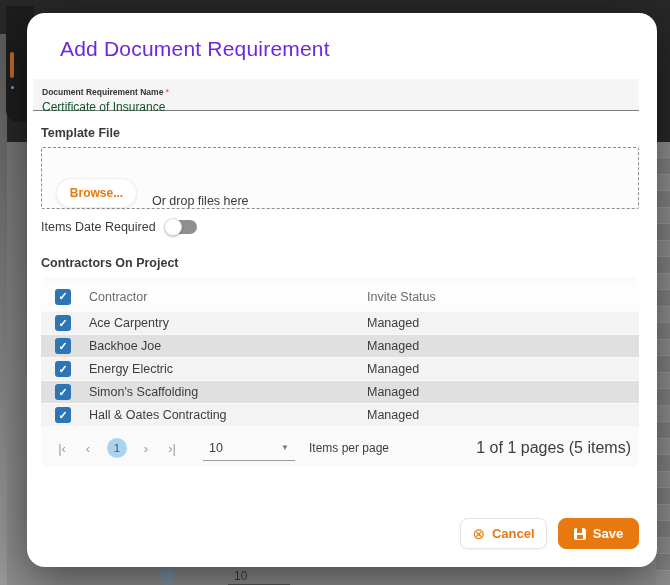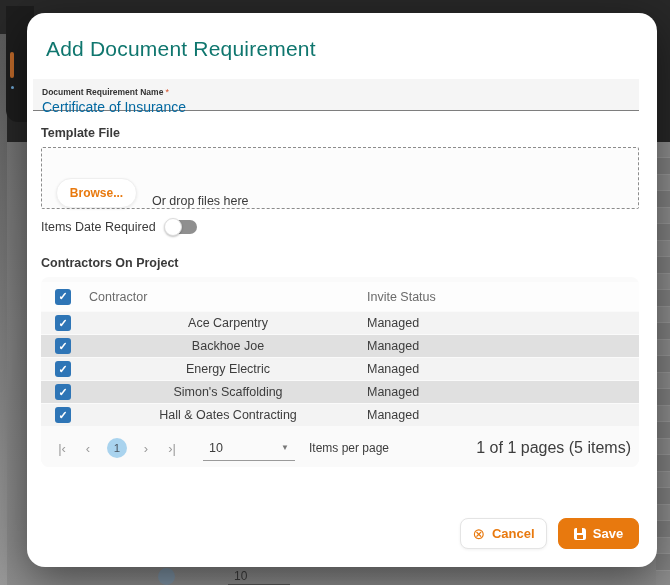--- a/index.html
+++ b/index.html
@@ -15,29 +15,29 @@
   .bg-stripes { position:absolute; right:0; top:142px; bottom:0; width:14px;
                 background:repeating-linear-gradient(180deg,#909090 0 15px,#9b9b9b 15px 16px,#848484 16px 32px,#9b9b9b 32px 33px); }
   .bg-pager-circle { position:absolute; left:158px; top:568px; width:17px; height:17px; border-radius:50%; background:#7d95aa; opacity:.85; }
   .bg-pager-size { position:absolute; left:234px; top:569px; font-size:12px; color:#3d3d3d; }
   .bg-pager-underline { position:absolute; left:228px; top:584px; width:62px; height:1px; background:#555; }
 
   
   .modal { position:absolute; left:27px; top:13px; width:630px; height:554px; background:#ffffff;
            border-radius:18px; box-shadow:0 12px 45px rgba(0,0,0,.5); }
 
-  .modal-title { position:absolute; left:19px; top:24px; font-size:21px; font-weight:400; color:#0f766e; letter-spacing:.2px; }
+  .modal-title { position:absolute; left:33px; top:24px; font-size:21px; font-weight:400; color:#6d28d9; letter-spacing:.2px; }
 
   
   .name-field { position:absolute; left:6px; right:18px; top:66px; height:32px; background:#f5f5f5;
                 border-bottom:1px solid #7e7e7e; padding:2px 0 0 9px; }
   .name-label { font-size:8.5px; font-weight:bold; color:#333; }
   .name-required { color:#d4502a; font-size:9px; margin-left:2px; }
   .name-input { display:block; width:100%; border:none; outline:none; background:transparent;
-                font-size:14px; color:#0369a1; font-family:"Liberation Sans", sans-serif; padding:0; height:15px; }
+                font-size:12px; color:#14532d; font-family:"Liberation Sans", sans-serif; padding:0; height:15px; }
 
   .section-label { position:absolute; left:14px; font-size:12.5px; font-weight:bold; color:#3a3a3a; }
   .lbl-template { top:113px; }
   .lbl-contractors { top:243px; }
 
   
   .dropzone { position:absolute; left:14px; right:18px; top:134px; height:62px; border:1px dashed #8c8c8c;
               border-radius:2px; background:#fcfcfc; display:flex; align-items:flex-end; }
   .browse-btn { margin-left:14px; width:81px; height:30px; border-radius:16px; background:#fff;
                 border:1px solid #efefef; box-shadow:0 1px 3px rgba(0,0,0,.08);
@@ -56,21 +56,21 @@
   .grid-head { display:flex; align-items:center; height:29px; background:#fdfdfd; }
   .col-check { width:44px; display:flex; justify-content:center; align-items:center; }
   .col-name { flex:1; font-size:12.5px; padding-left:4px; }
   .col-status { width:272px; font-size:12.5px; }
   .grid-head .col-name, .grid-head .col-status { color:#6b6b6b; }
   .checkbox { width:16px; height:16px; border-radius:3px; background:#2e75b6; color:#fff; font-size:11px;
               font-weight:bold; display:flex; align-items:center; justify-content:center; cursor:pointer; }
   .grid-row { display:flex; align-items:center; height:22px; margin-top:1px; color:#3d3d3d; }
   .grid-row.even { background:#f3f3f3; }
   .grid-row.odd { background:#e0e0e0; }
-  .grid-row .col-name { color:#3d3d3d;text-align:center; }
+  .grid-row .col-name { color:#3d3d3d; }
   .grid-row .col-status { color:#3d3d3d; }
 
   
   .pager { display:flex; align-items:center; height:38px; margin-top:3px; background:#fafafa; border-radius:0 0 8px 8px; padding:0 8px; }
   .pg-btn { width:26px; height:22px; background:none; border:none; color:#9a9a9a; font-size:13px; cursor:pointer;
             font-family:"Liberation Sans", sans-serif; }
   .pg-current { width:20px; height:20px; border-radius:50%; background:#a9d3ee; color:#4a5560; font-size:11.5px;
                 display:flex; align-items:center; justify-content:center; margin:0 6px; cursor:pointer; }
   .pagesize { position:relative; display:flex; align-items:center; margin-left:18px; width:92px;
               border-bottom:1px solid #9a9a9a; height:26px; cursor:pointer; }

